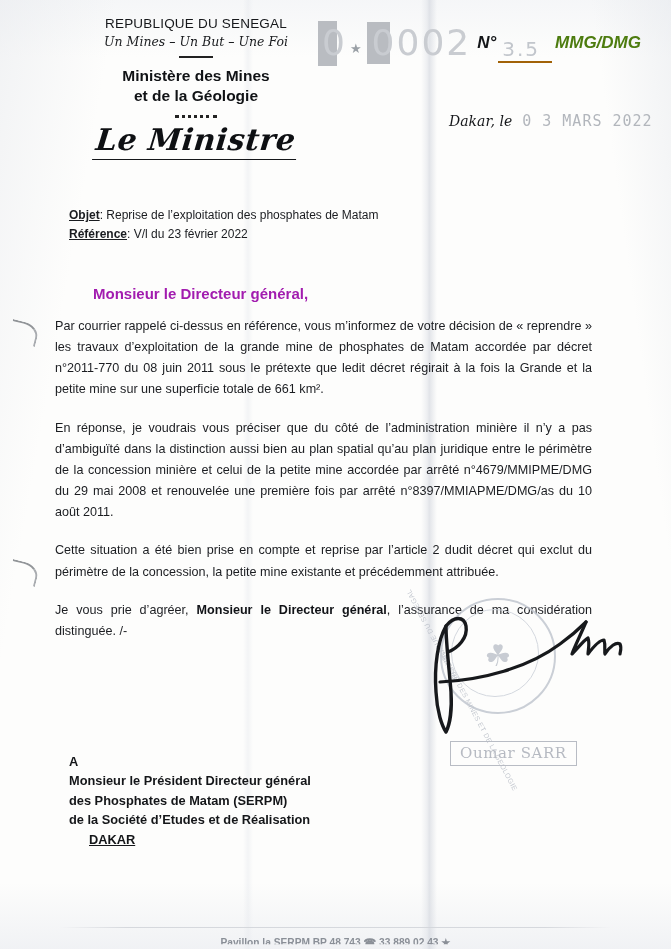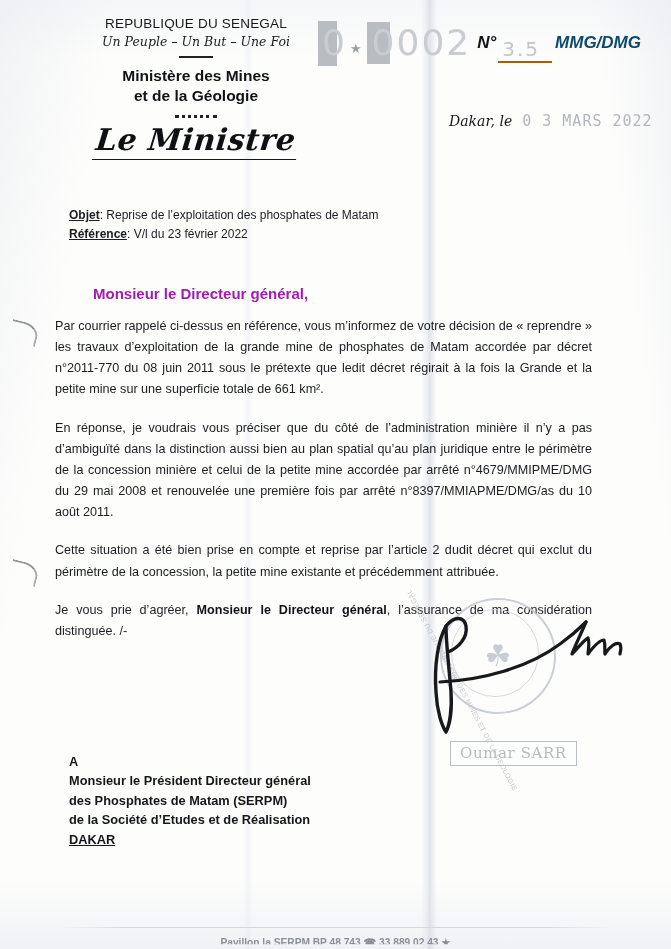--- a/index.html
+++ b/index.html
@@ -166,21 +166,21 @@
     border-bottom: 2px solid #a16207;
     padding: 0 12px 2px 4px;
     letter-spacing: 2px;
     line-height: 1;
     margin-top: 16px;
   }
   .ref-suffix {
     font-style: italic;
     font-weight: 700;
     font-size: 17px;
-    color: #0c4a6e;
+    color: #4d7c0f;
     margin-left: 1px;
   }
 
   
   .dateline {
     position: absolute;
     left: 449px;
     top: 112px;
     display: flex;
     align-items: baseline;
@@ -301,21 +301,21 @@
   
   .recipient {
     position: absolute;
     left: 69px;
     top: 752px;
     font-size: 12.8px;
     font-weight: 700;
     line-height: 1.52;
     color: #141619;
   }
-  .recipient .city { text-decoration: underline; }
+  .recipient .city { text-decoration: underline; margin-left: 20px; }
 
   
   .footer {
     position: absolute;
     left: 0;
     right: 0;
     bottom: 0;
     text-align: center;
     font-size: 10.2px;
     font-weight: 700;
@@ -340,21 +340,21 @@
 
 <div class="page">
   <div class="paper-tone"></div>
   <div class="fold-band"></div>
   <div class="fold-band-2"></div>
   <div class="punch p1"></div>
   <div class="punch p2"></div>
 
   <div class="letterhead">
     <div class="lh-republic">REPUBLIQUE DU SENEGAL</div>
-    <div class="lh-motto">Un Peuple – Un But –  Une Foi</div>
+    <div class="lh-motto">Un Mines – Un But –  Une Foi</div>
     <div class="rule-short"></div>
     <div class="lh-ministry">Ministère des Mines</div>
     <div class="lh-ministry">et de la Géologie</div>
     <div class="rule-dash"></div>
     <div class="lh-minister">Le Ministre</div>
   </div>
 
   <div class="refline">
     <span class="smudge s1"></span>
     <span class="wm-zero">0</span>

